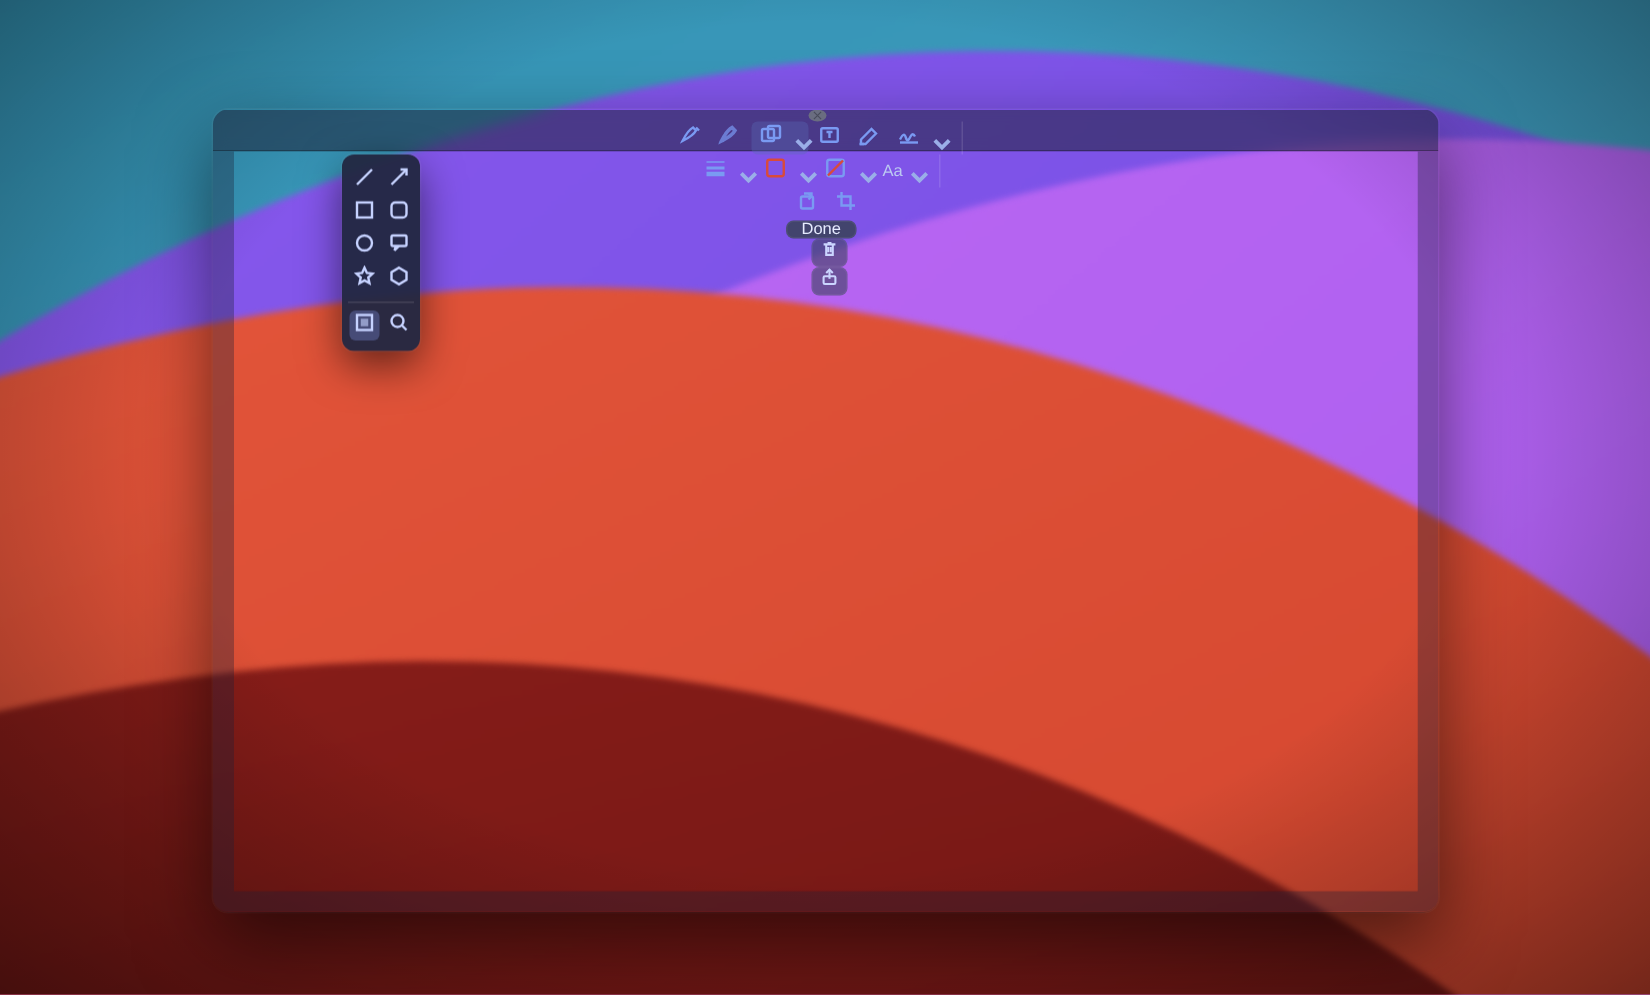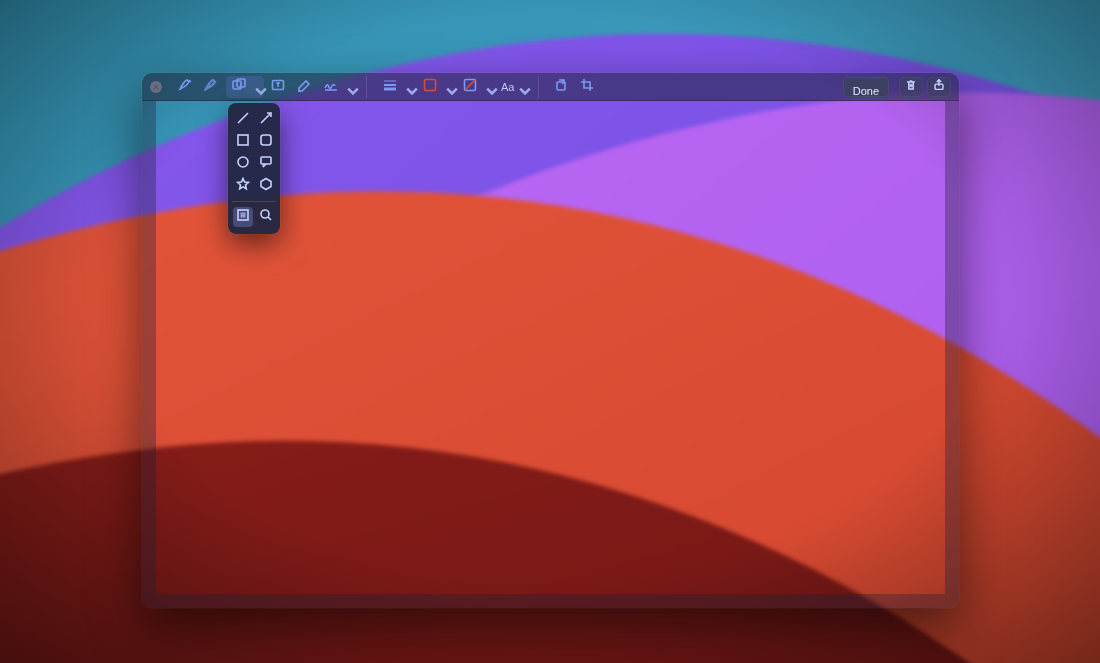--- a/index.html
+++ b/index.html
@@ -82,20 +82,21 @@
     background: rgba(30, 34, 56, 0.55);
     backdrop-filter: blur(4px);
     border-top-left-radius: 10px;
     border-top-right-radius: 10px;
     display: flex;
     align-items: center;
     padding: 0 8px;
     gap: 0;
     box-sizing: border-box;
     border-bottom: 1px solid rgba(0,0,0,0.25);
+    flex-direction: column;
   }
 
   .toolbar .close-dot {
     width: 12px; height: 12px;
     border-radius: 50%;
     background: #6a6d80;
     margin-right: 12px;
     display: flex; align-items: center; justify-content: center;
   }
   .toolbar .close-dot svg { width: 8px; height: 8px; opacity: 0.5; }

